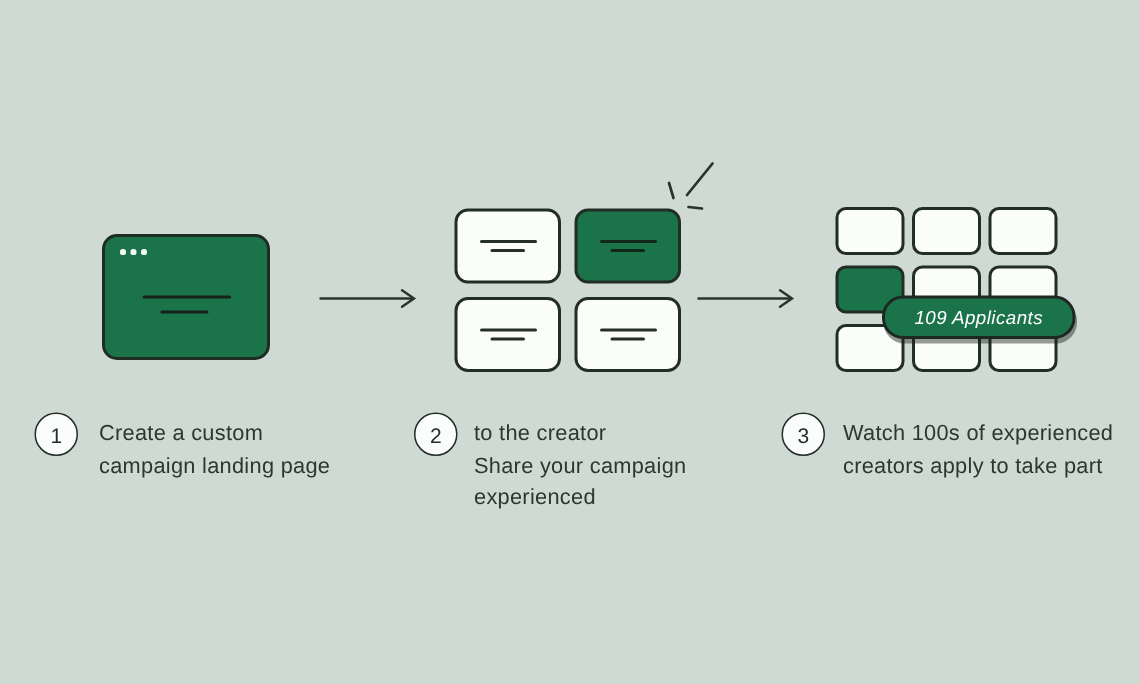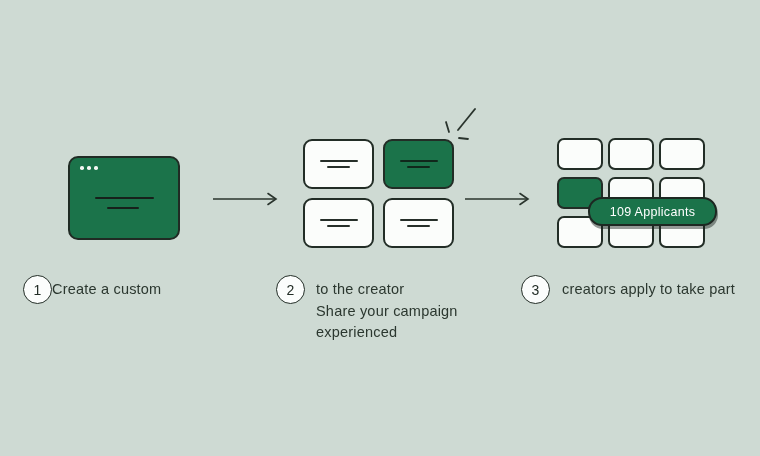--- a/index.html
+++ b/index.html
@@ -101,20 +101,21 @@
     background: #1b734a;
     border: 2px solid #1d2822;
     border-radius: 14px;
     box-shadow: 1px 3px 0 rgba(24, 34, 28, 0.45);
     color: #ffffff;
     font-size: 12.5px;
     letter-spacing: 0.3px;
     display: flex;
     align-items: center;
     justify-content: center;
+    font-style: italic;
   }
 
   
   .step { position: absolute; display: flex; }
   .step-1 { left: 23px;  top: 275px; }
   .step-2 { left: 276px; top: 275px; }
   .step-3 { left: 521px; top: 275px; }
   .step-circle {
     flex: 0 0 auto;
     width: 29px; height: 29px;
@@ -122,20 +123,21 @@
     border: 1.6px solid #222d26;
     border-radius: 50%;
     background: #fbfdfc;
     color: #222d26;
     font-size: 14px;
     display: flex;
     align-items: center;
     justify-content: center;
   }
   .step-text {
+    margin-left: 14px;
     margin-top: 4px;
     font-size: 14.5px;
     line-height: 21.5px;
     letter-spacing: 0.2px;
     color: #2b372f;
     white-space: nowrap;
   }
   .step-2 .step-text { margin-left: 11px; }
   .step-3 .step-text { margin-left: 12px; }
 </style>
@@ -200,32 +202,34 @@
       <div class="card"></div>
       <div class="card"></div>
     </div>
 
   <div class="badge">109 Applicants</div>
 
   <div class="step step-1">
     <div class="step-circle">1</div>
     <div class="step-text">
       <div>Create a custom</div>
+      <div>campaign landing page</div>
     </div>
   </div>
 
   <div class="step step-2">
     <div class="step-circle">2</div>
     <div class="step-text">
       <div>to the creator</div>
       <div>Share your campaign</div>
       <div>experienced</div>
     </div>
   </div>
 
   <div class="step step-3">
     <div class="step-circle">3</div>
     <div class="step-text">
+      <div>Watch 100s of experienced</div>
       <div>creators apply to take part</div>
     </div>
   </div>
 
 </div>
 
 </body></html>

